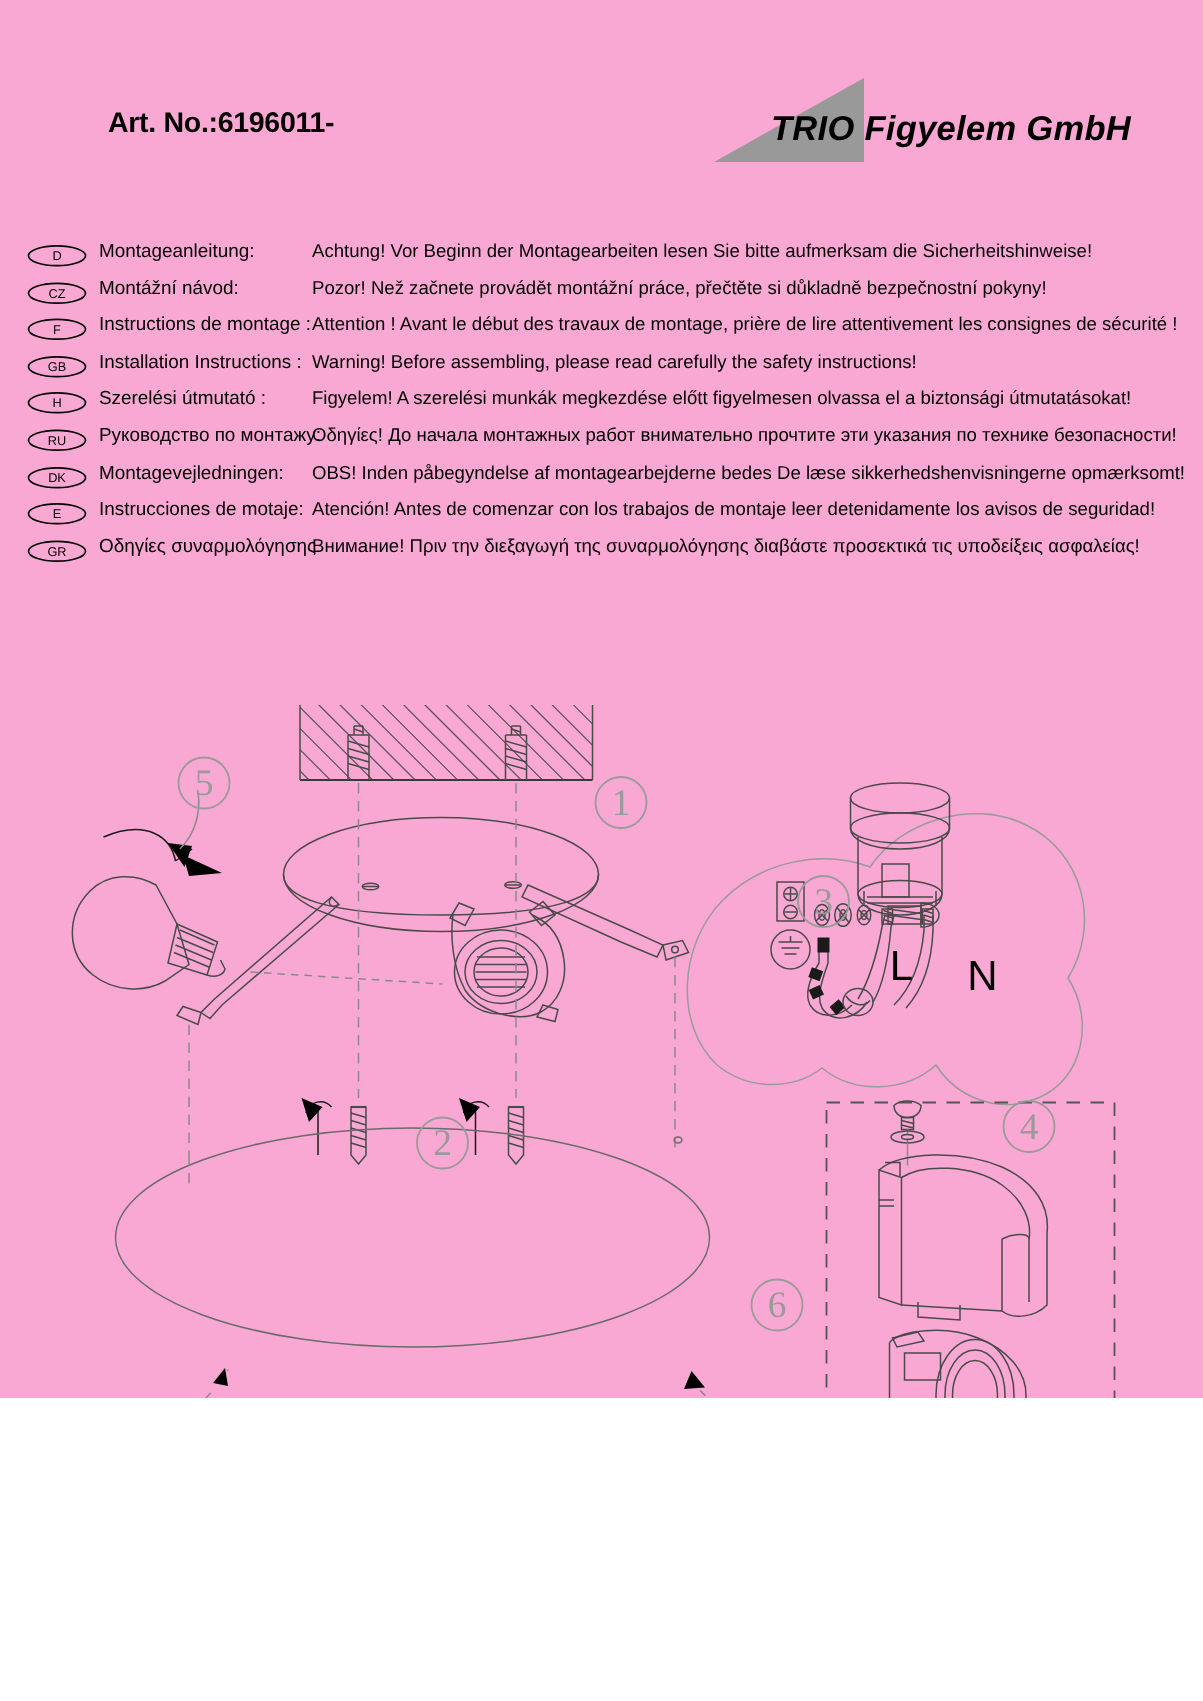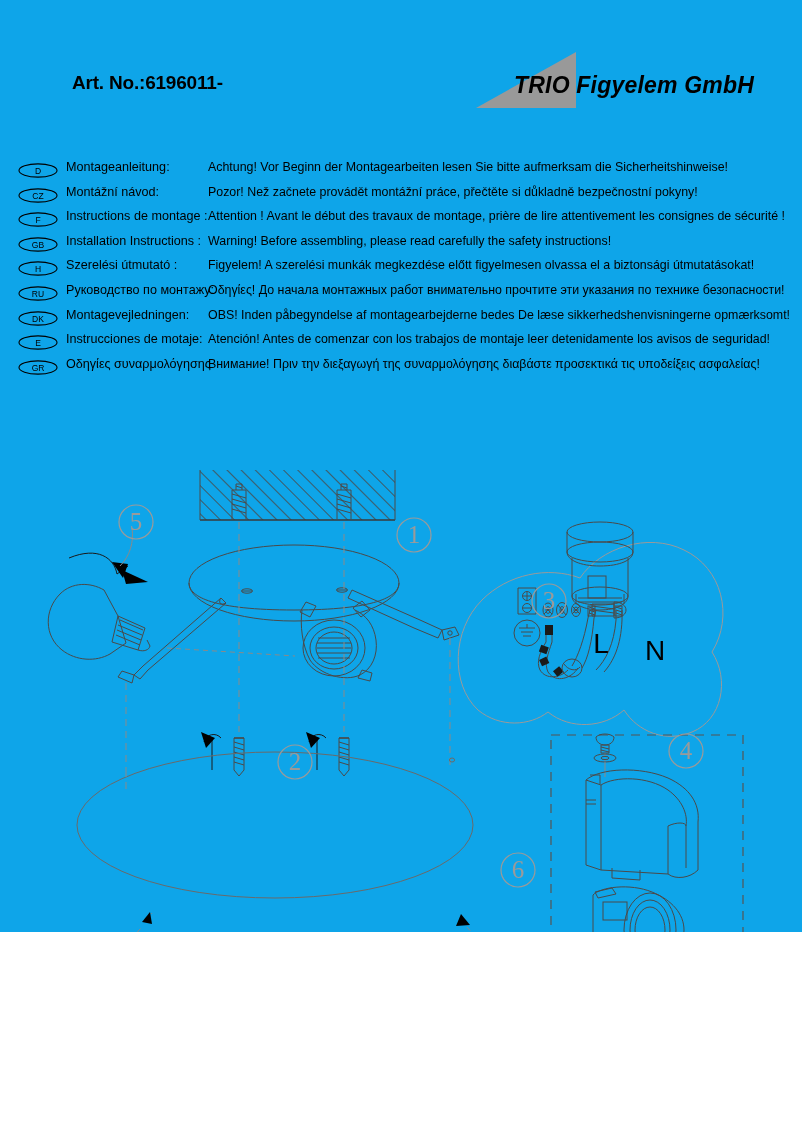--- a/index.html
+++ b/index.html
@@ -4,21 +4,21 @@
 <style>
   html, body {
     margin: 0;
     padding: 0;
     background: #ffffff;
   }
   #page {
     position: relative;
     width: 802px;
     height: 932px;
-    background: #0ea5e9;
+    background: #f9a8d4;
     font-family: "Liberation Sans", sans-serif;
     overflow: hidden;
   }
 
   
   #art-no {
     position: absolute;
     left: 72px;
     top: 72px;
     font-size: 19px;

